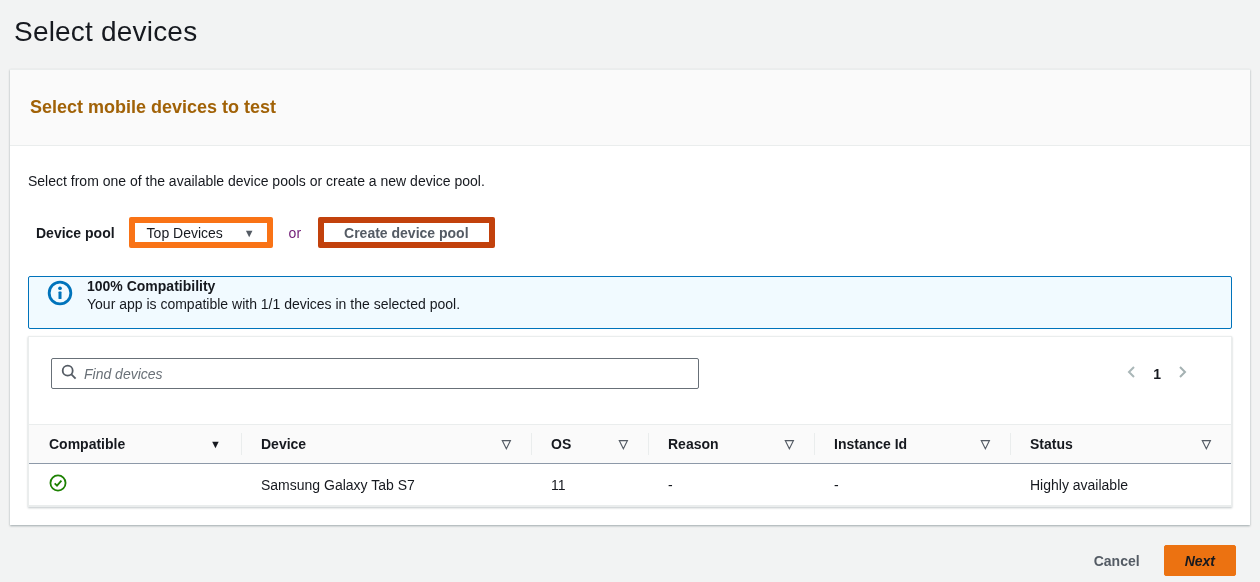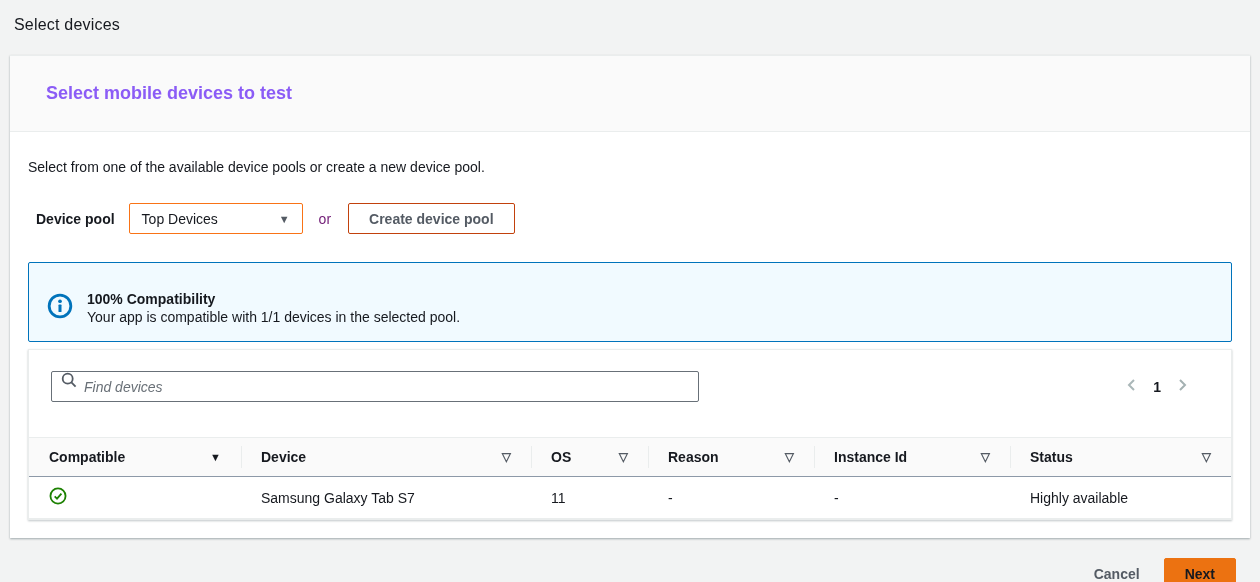--- a/index.html
+++ b/index.html
@@ -4,75 +4,75 @@
 <style>
   * { margin:0; padding:0; box-sizing:border-box; }
   html,body { width:1260px; height:582px; overflow:hidden; }
   body {
     background:#f2f3f3;
     font-family:"Liberation Sans", sans-serif;
     color:#16191f;
     font-size:14px;
   }
   .page-title {
-    font-size:16px; font-weight:400; color:#16191f;
+    font-size:28px; font-weight:400; color:#16191f;
     padding:16px 0 0 14px; letter-spacing:.2px;
   }
   .card {
     margin:21px 10px 0 10px;
     background:#fff;
     border-top:1px solid #eaeded;
     box-shadow:0 1px 2px 0 rgba(0,28,36,.35);
   }
   .card-header {
     background:#fafafa;
     border-bottom:1px solid #eaeded;
     padding:27px 20px;
   }
-  .card-header h2 { font-size:18px; font-weight:700; color:#8b5cf6;margin-left:16px; }
+  .card-header h2 { font-size:18px; font-weight:700; color:#a16207; }
   .card-body { padding:27px 18px 18px 18px; }
   .desc { font-size:14px; color:#16191f; }
   .pool-row { display:flex; align-items:center; margin-top:28px;margin-left:8px; }
   .pool-label { font-weight:700; margin-right:14px; }
   .select-box {
-    width:174px; height:31px; border:1px solid #f97316; border-radius:2px;
+    width:144px; height:31px; border:6px solid #f97316; border-radius:2px;
     background:#fff; display:flex; align-items:center; justify-content:space-between;
     padding:0 12px; cursor:pointer;
   }
   .select-box .caret { color:#545b64; font-size:11px; }
   .or-text { margin:0 17px 0 16px; color:#701a75; }
   .btn {
     height:31px; padding:0 20px; border-radius:2px; font-weight:700; font-size:14px;
     display:inline-flex; align-items:center; justify-content:center; cursor:pointer;
     font-family:"Liberation Sans", sans-serif;
   }
-  .btn-secondary { background:#fff; border:1px solid #c2410c; color:#545b64; }
-  .btn-primary { background:#ec7211; border:1px solid #ec7211; color:#16191f; }
+  .btn-secondary { background:#fff; border:6px solid #c2410c; color:#545b64; }
+  .btn-primary { background:#ec7211; border:1px solid #ec7211; color:#16191f;font-style:italic; }
   .alert {
     margin-top:28px;
     border:1px solid #0073bb; border-radius:2px; background:#f1faff;
     display:flex; align-items:flex-start;
-    padding:28px 16px 16px 16px;
+    padding:1px 16px 16px 16px;
   }
   .alert-icon { flex:0 0 26px; margin:2px 14px 0 2px; }
   .alert-title { font-weight:700; margin-bottom:2px; }
   .alert-msg { font-size:14px; }
   .table-panel {
     margin-top:7px;
     background:#fff;
     border:1px solid #eaeded;
     box-shadow:0 1px 2px 0 rgba(0,28,36,.25);
   }
   .table-toolbar {
     display:flex; align-items:center; justify-content:space-between;
     padding:21px 22px 16px 22px;
   }
   .search-box {
     width:648px; height:31px; border:1px solid #687078; border-radius:2px;
-    display:flex; padding:0 9px; background:#fff;
+    display:flex; align-items:center; padding:0 9px; background:#fff;
   }
   .search-box input {
     border:none; outline:none; flex:1; margin-left:7px;
     font-size:14px; font-family:"Liberation Sans", sans-serif; color:#16191f;
   }
   .search-box input::placeholder { color:#697077; font-style:italic; }
   .pagination { display:flex; align-items:center; margin-right:12px; }
   .page-btn { background:none; border:none; cursor:pointer; padding:4px 8px; display:flex; align-items:center; }
   .page-num { font-weight:700; color:#16191f; padding:0 6px; font-size:14px; }
   table { width:100%; border-collapse:collapse; table-layout:fixed;margin-top:19px; }

